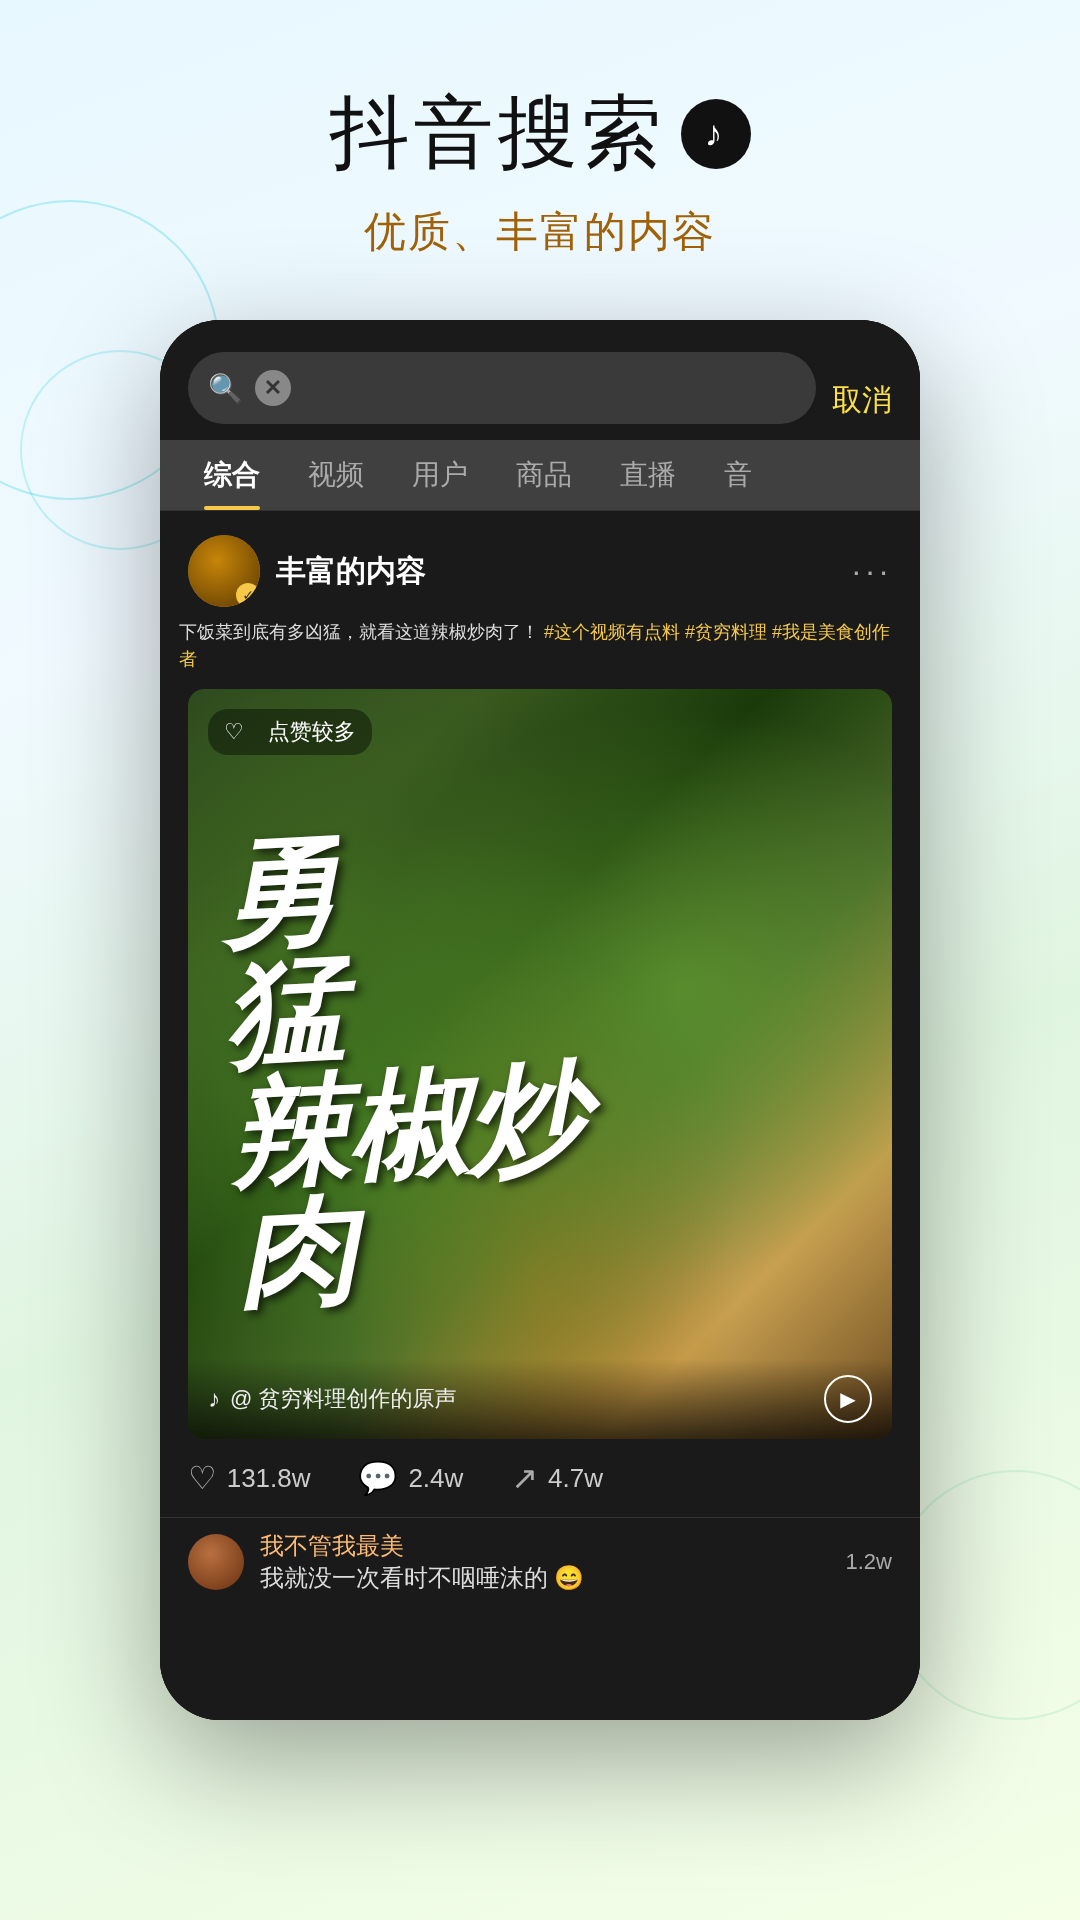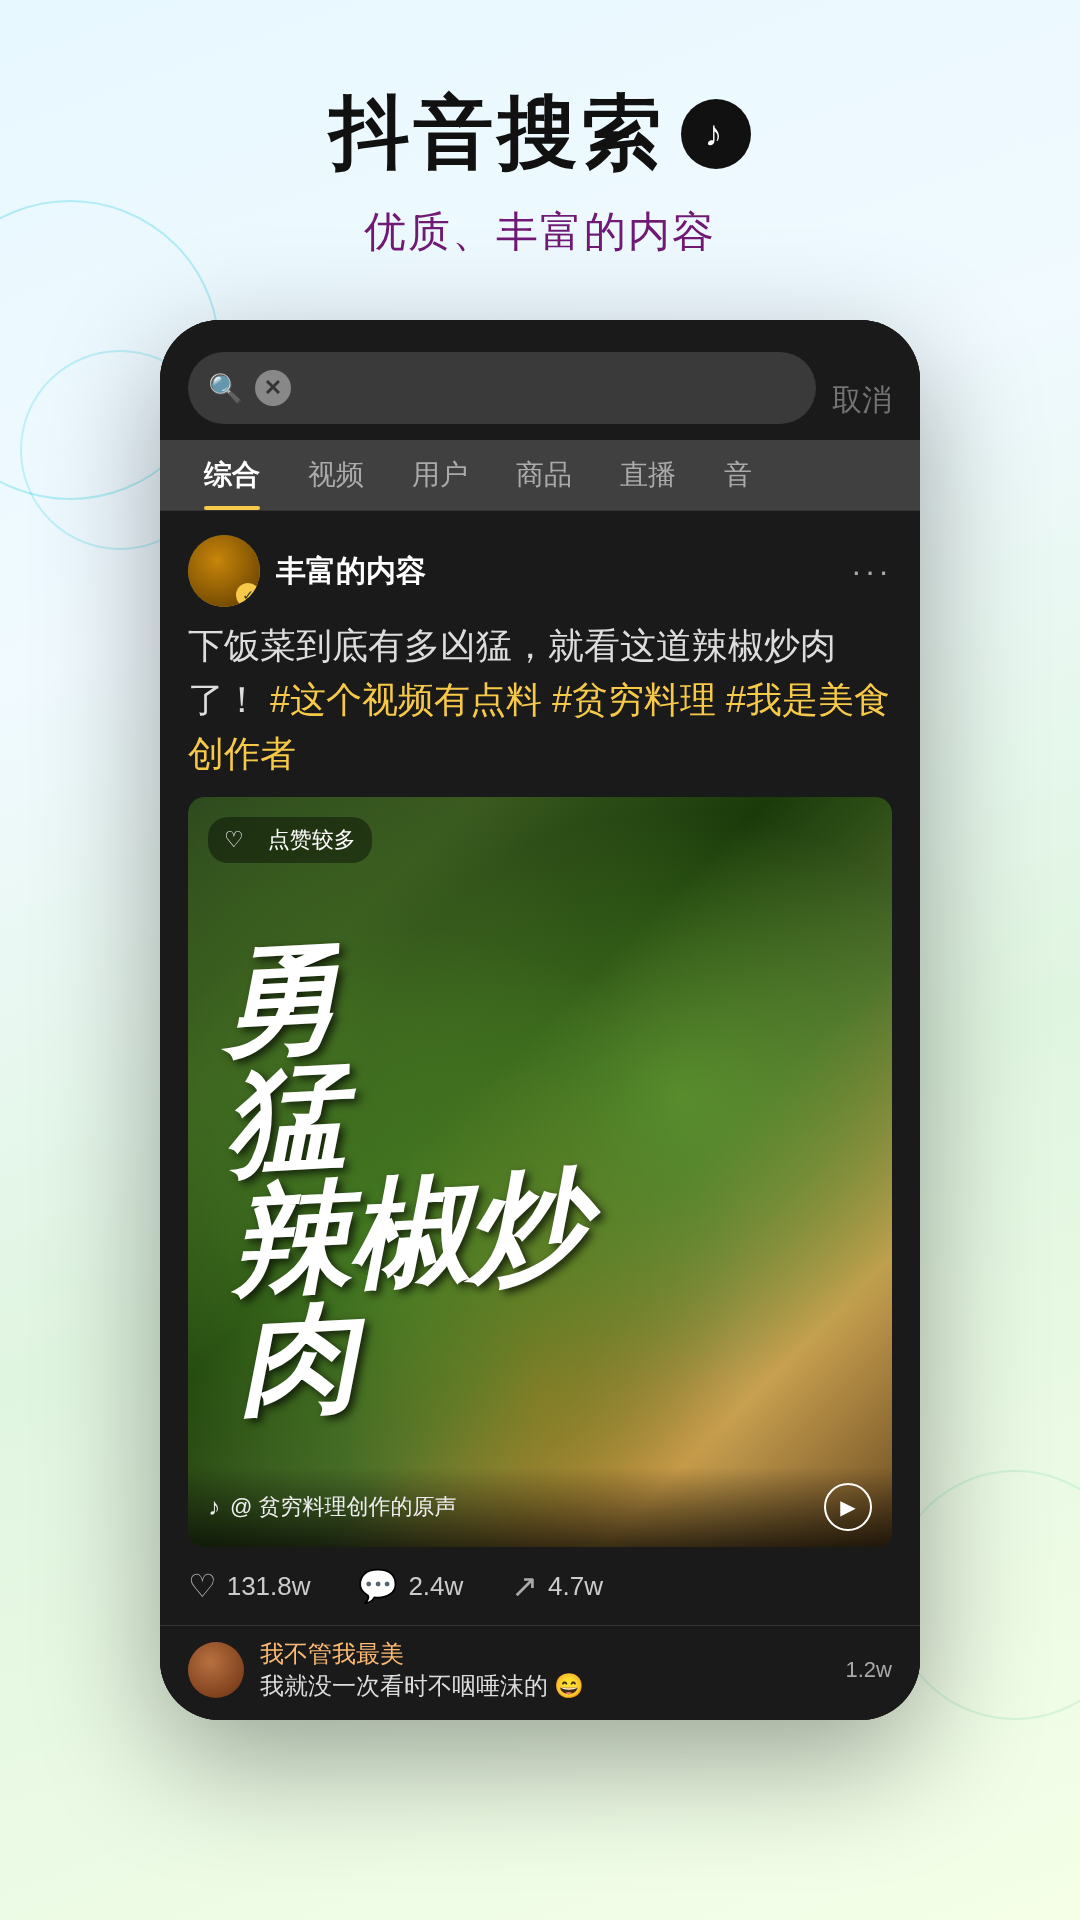--- a/index.html
+++ b/index.html
@@ -38,21 +38,21 @@
     
     .header {
       text-align: center;
       padding-top: 80px;
       padding-bottom: 40px;
       position: relative;
       z-index: 2;
     }
     .header-title {
       font-size: 80px;
-      font-weight: 700;
+      font-weight: 400;
       color: #111;
       letter-spacing: 4px;
       display: flex;
       align-items: center;
       justify-content: center;
       gap: 7px;
     }
     .tiktok-logo {
       width: 70px; height: 70px;
       background: #111;
@@ -63,21 +63,21 @@
       position: relative;
       margin-left: 8px;
     }
     .tiktok-logo::before {
       content: '♪';
       color: white;
       font-size: 36px;
     }
     .header-subtitle {
       font-size: 42px;
-      color: #701a75;
+      color: #a16207;
       margin-top: 16px;
       letter-spacing: 2px;
     }
 
     
     .phone-wrapper {
       display: flex;
       justify-content: center;
       margin-top: 20px;
       position: relative;
@@ -134,21 +134,21 @@
       background: #888;
       border-radius: 50%;
       display: flex;
       align-items: center;
       justify-content: center;
       color: #333;
       font-size: 22px;
       font-weight: bold;
     }
     .cancel-btn {
-      color: #737373;
+      color: #fde047;
       font-size: 30px;
       white-space: nowrap;
       margin-top: 24px;
     }
 
     
     .tabs-row {
       display: flex;
       padding: 0 20px;
       background: #404040;
@@ -225,22 +225,22 @@
       font-weight: 600;
     }
     .more-icon {
       color: #aaa;
       font-size: 32px;
       letter-spacing: 3px;
     }
 
     
     .post-text {
-      padding: 0 28px 16px 28px;
-      font-size: 36px;
+      padding: 0 28px 16px 19px;
+      font-size: 18px;
       color: #ddd;
       line-height: 1.5;
     }
     .post-text .hashtag {
       color: #f7c948;
     }
 
     
     .video-container {
       margin: 0 28px;

